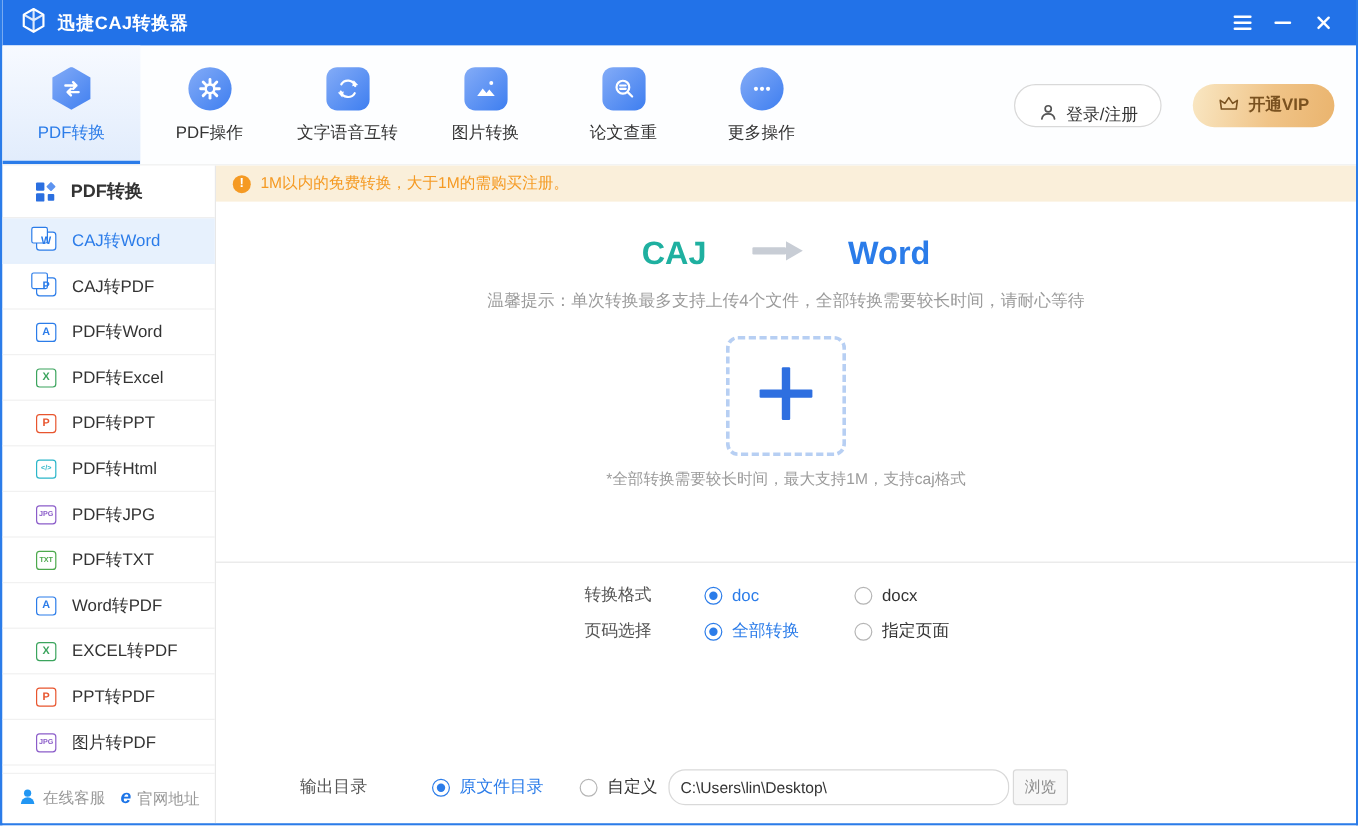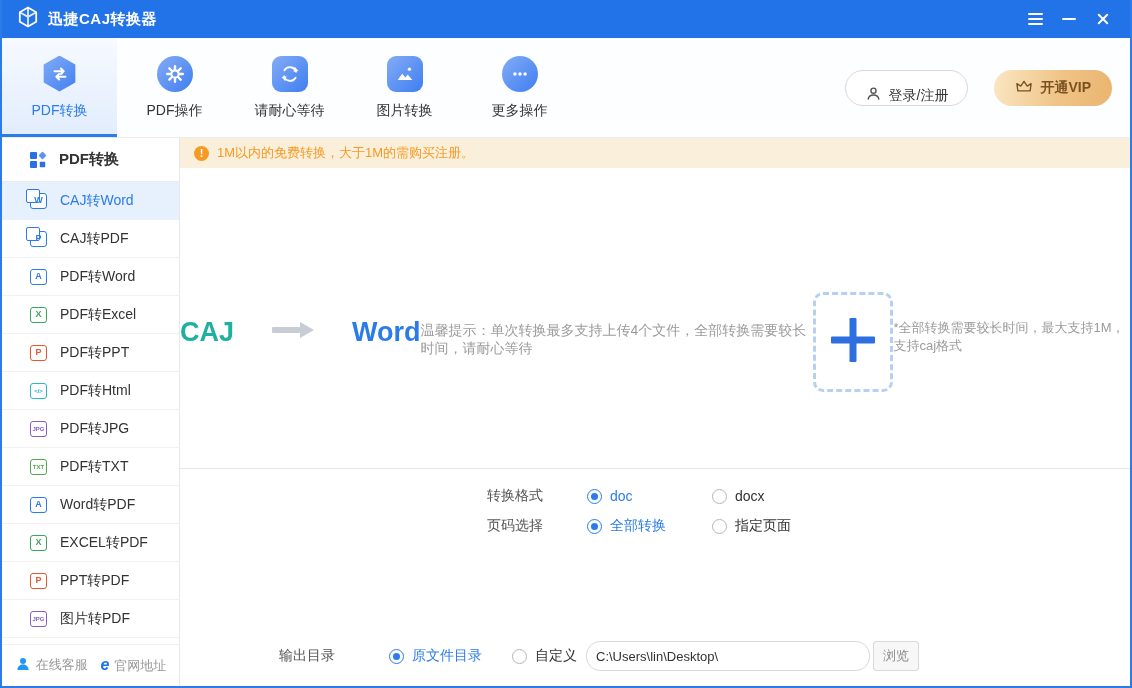--- a/index.html
+++ b/index.html
@@ -70,41 +70,41 @@
   .sb-footer .flink { display: flex; align-items: flex-start; gap: 5px; cursor: pointer; }
   .e-icon { color: #1B74E8; font-weight: bold; font-style: italic; font-size: 16px; line-height: 1; }
 
   
   .main { flex: 1; min-width: 0; display: flex; flex-direction: column; background: #fff; }
   .banner { height: 30px; flex: none; background: #FAEFDA; display: flex; align-items: center; gap: 8px;
             padding-left: 14px; font-size: 13px; color: #F59A23; }
   .bang { width: 15px; height: 15px; flex: none; border-radius: 50%; background: #F59A23; color: #fff;
           display: flex; align-items: center; justify-content: center; font-size: 11px; font-weight: bold; }
 
-  .hero { height: 300px; flex: none; display: flex; flex-direction: row; align-items: center; padding-top: 28px; }
+  .hero { height: 300px; flex: none; display: flex; flex-direction: column; align-items: center; padding-top: 28px; }
   .hero-head { display: flex; align-items: center; gap: 36px; }
   .fmt-src { font-size: 27px; font-weight: bold; color: #1FB0A0; }
   .fmt-dst { font-size: 27px; font-weight: bold; color: #2B7CE9; }
   .tip { margin-top: 15px; font-size: 14px; color: #9B9B9B; }
   .dropzone { margin-top: 20px; width: 100px; height: 100px; border: 3px dashed #B7CFF3; border-radius: 10px;
               display: flex; align-items: center; justify-content: center; cursor: pointer; background: #fff; }
   .dz-label { margin-top: 16px; font-size: 17px; color: #2B7CE9; cursor: pointer; }
   .dz-note { margin-top: 10px; font-size: 13px; color: #9B9B9B; }
 
   .settings { flex: 1; border-top: 1px solid #E6E6E6; padding-top: 12px; display: flex; flex-direction: column; }
   .set-row { display: flex; align-items: center; height: 30px; margin-left: 307px; font-size: 14px; }
   .set-label { width: 100px; color: #555; }
   .opt { display: flex; align-items: center; gap: 8px; color: #333; cursor: pointer; }
   .opt.w125 { width: 125px; }
   .opt.on { color: #2B7CE9; }
   .radio { position: relative; width: 15px; height: 15px; flex: none; border-radius: 50%; border: 1px solid #B5B5B5; background: #fff; }
   .opt.on .radio { border-color: #2B7CE9; }
   .opt.on .radio::after { content: ""; position: absolute; inset: 3px; border-radius: 50%; background: #2B7CE9; }
 
-  .output-row { flex: none; height: 54px; display: flex; align-items: center; margin-left: 99px; font-size: 14px; padding-bottom: 6px; }
+  .output-row { flex: none; height: 54px; display: flex; align-items: center; margin-left: 70px; font-size: 14px; padding-bottom: 6px; }
   .out-label { width: 110px; color: #555; }
   .opt.w123 { width: 123px; }
   .opt.w74 { width: 74px; }
   .path-input { width: 284px; height: 30px; border: 1px solid #D9D9D9; border-radius: 14px; padding: 0 9px;
                 font-size: 13px; color: #333; font-family: "Liberation Sans", "DejaVu Sans", sans-serif; }
   .browse-btn { margin-left: 3px; width: 46px; height: 30px; border: 1px solid #D9D9D9; border-radius: 3px;
                 background: #F7F7F7; color: #8C8C8C; font-size: 13px; cursor: pointer;
                 font-family: "Liberation Sans", "DejaVu Sans", sans-serif; }
 </style>
 </head>
@@ -170,34 +170,45 @@
 
     <div class="tab">
       <div class="nicon">
         <svg width="22" height="22" viewBox="0 0 24 24" fill="none" stroke="#fff" stroke-width="2" stroke-linecap="round">
           <path d="M18.6 9.5A7 7 0 005.9 8.0"></path>
           <polygon points="17.2,4.2 21.2,8.6 15.8,9.6" fill="#fff" stroke="none"></polygon>
           <path d="M5.4 14.5a7 7 0 0012.7 1.5"></path>
           <polygon points="6.8,19.8 2.8,15.4 8.2,14.4" fill="#fff" stroke="none"></polygon>
         </svg>
       </div>
-      <span class="tab-label">请耐心等待</span>
+      <span class="tab-label">文字语音互转</span>
     </div>
 
 
     <div class="tab">
       <div class="nicon">
         <svg width="22" height="22" viewBox="0 0 24 24" fill="#fff">
           <circle cx="16.8" cy="6.8" r="1.8"></circle>
           <path d="M4 18.5l5-6.8 3.4 4.1 2.6-3.2 5 5.9z"></path>
         </svg>
       </div>
       <span class="tab-label">图片转换</span>
     </div>
 
+    <div class="tab">
+      <div class="nicon">
+        <svg width="22" height="22" viewBox="0 0 24 24" fill="none" stroke="#fff" stroke-width="2" stroke-linecap="round">
+          <circle cx="11" cy="10.5" r="5.8"></circle>
+          <line x1="15.4" y1="15" x2="19.4" y2="19"></line>
+          <line x1="8.5" y1="9" x2="13.5" y2="9"></line>
+          <line x1="8.5" y1="12" x2="13.5" y2="12"></line>
+        </svg>
+      </div>
+      <span class="tab-label">论文查重</span>
+    </div>
 
     <div class="tab">
       <div class="nicon round">
         <svg width="22" height="22" viewBox="0 0 24 24" fill="#fff">
           <circle cx="6.5" cy="12" r="1.9"></circle>
             <circle cx="12" cy="12" r="1.9"></circle>
             <circle cx="17.5" cy="12" r="1.9"></circle>
         </svg>
       </div>
       <span class="tab-label">更多操作</span>

